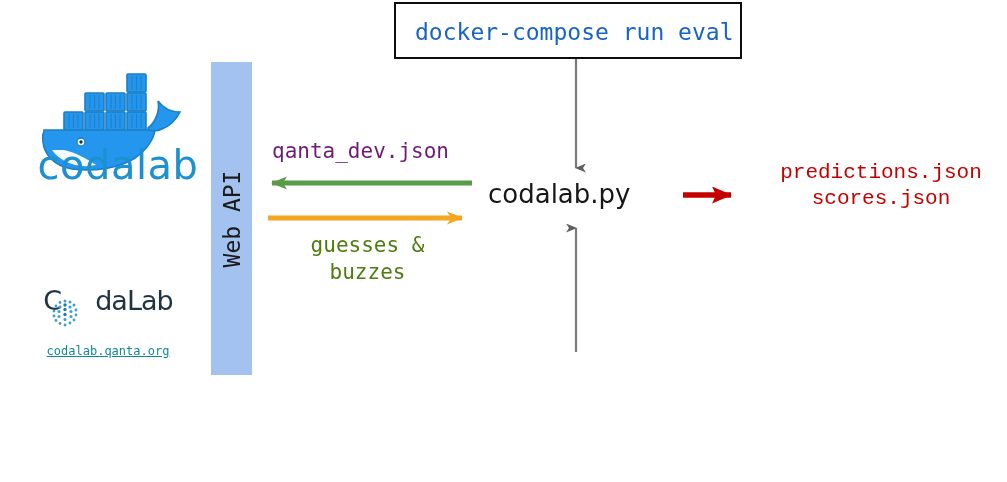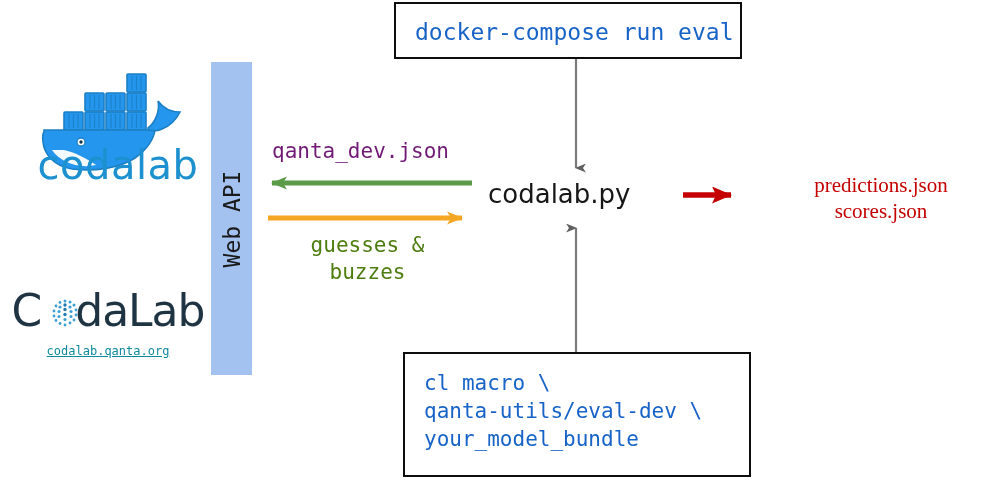--- a/index.html
+++ b/index.html
@@ -56,24 +56,24 @@
     left: 488px; top: 179px;
     font-family: "DejaVu Sans", sans-serif;
     font-size: 26px;
     color: #171717;
     white-space: pre;
   }
 
   
   #outputs {
     position: absolute;
-    left: 757px; top: 172px;
+    left: 757px; top: 160px;
     width: 248px;
     text-align: center;
-    font-family: Liberation Serif, serif;
+    font-family: Liberation Mono, monospace;
     font-size: 21px;
     line-height: 1.24;
     color: #c40000;
     white-space: pre;
   }
 
   
   #webapi-bar {
     position: absolute;
     left: 211px; top: 62px;
@@ -131,21 +131,21 @@
     letter-spacing: 0.5px;
   }
 
   
   #codalab-wordmark {
     position: absolute;
     left: 8px; top: 285px;
     width: 200px;
     text-align: center;
     font-family: "DejaVu Sans", sans-serif;
-    font-size: 44px;
+    font-size: 27px;
     color: #1f3442;
     letter-spacing: -1px;
     white-space: nowrap;
   }
   #codalab-globe {
     position: absolute;
     left: 48px; top: 296px;
     width: 34px; height: 34px;
   }
   #codalab-url {
@@ -210,25 +210,20 @@
 
     <g>
       <line x1="683" y1="195" x2="731" y2="195" stroke="#c40000" stroke-width="5.5" marker-end="url(#m-red)"></line>
     </g>
   </svg>
 
   <div class="code-box" id="top-box">
     <div class="code-text">docker-compose run eval</div>
   </div>
 
-  <div class="code-box" id="bottom-box">
-    <div class="code-text">cl macro \
-qanta-utils/eval-dev \
-your_model_bundle</div>
-  </div>
 
   <div id="evaluate-label">codalab.py</div>
 
   <div id="outputs">predictions.json
 scores.json</div>
 
   <div id="webapi-bar">
     <div id="webapi-label">Web API</div>
   </div>
 

